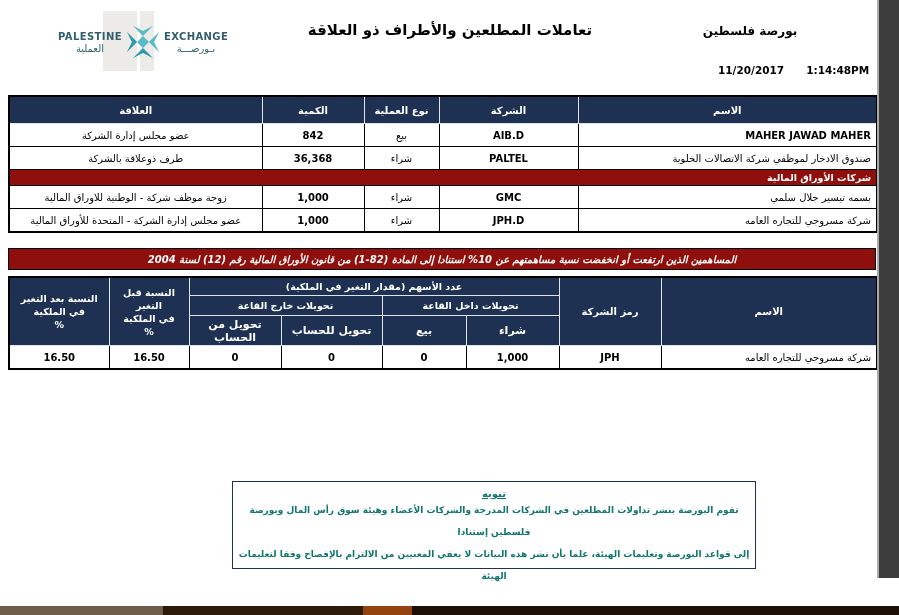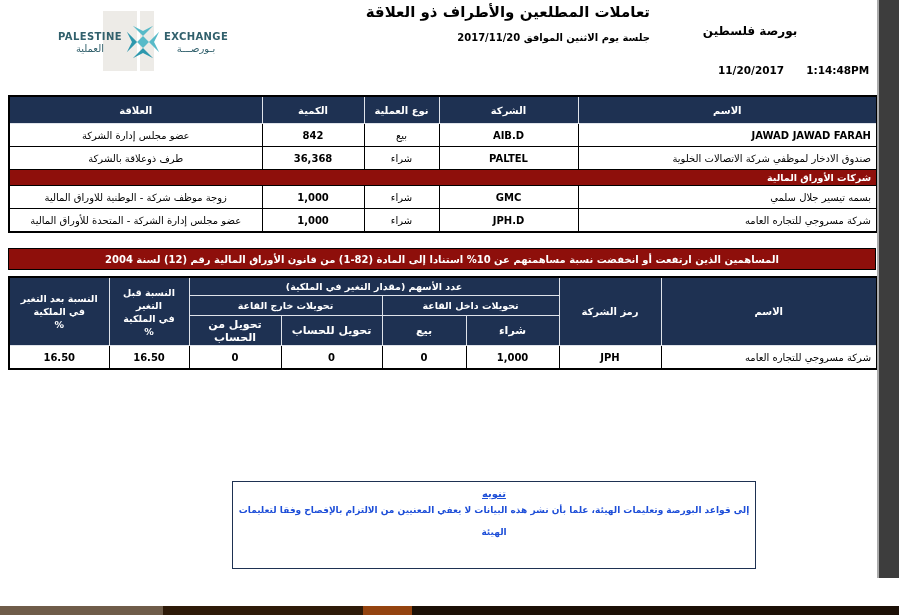--- a/index.html
+++ b/index.html
@@ -12,21 +12,21 @@
   
   .logo{left:58px;top:13px;width:156px;height:58px;display:flex;align-items:center;gap:4px;}
   .logo-bar{position:absolute;top:-2px;height:60px;background:#edebe7;z-index:0;}
   .logo-bar.b1{left:45px;width:34px;}
   .logo-bar.b2{left:82px;width:14px;}
   .logo-side{position:relative;z-index:1;display:flex;flex-direction:column;align-items:center;line-height:11px;}
   .logo-en{font-size:10px;font-weight:bold;letter-spacing:.4px;color:#31606c;}
   .logo-ar{font-size:10px;color:#31606c;margin-top:1px;}
   .logo-x{position:relative;z-index:1;width:34px;height:34px;flex:0 0 auto;}
 
-  .title-block{left:250px;top:3px;width:400px;text-align:right;}
+  .title-block{left:250px;top:21px;width:400px;text-align:center;}
   .page-title{font-size:15px;font-weight:bold;}
   .page-subtitle{font-size:10px;font-weight:bold;margin-top:11px;}
 
   .exchange-name{left:700px;top:24px;width:100px;text-align:center;font-size:12px;font-weight:bold;}
   .datetime{left:718px;top:64px;width:142px;display:flex;justify-content:space-between;font-size:10.5px;font-weight:bold;gap:22px;}
 
   
   table{border-collapse:collapse;table-layout:fixed;}
   .t1{left:8px;top:95px;width:868px;}
   .t2{left:8px;top:276px;width:868px;}
@@ -36,25 +36,25 @@
   .t1 thead th{height:24px;}
   tr.section td{background:#8e0f0b;color:#fff;font-weight:bold;font-size:9.5px;text-align:right;padding:0 5px;height:15px;border-left:none;border-right:1px solid #000;}
   .c-name{text-align:right;padding:0 5px;}
   .bold{font-weight:bold;}
   .t2 .gr{height:15px;font-size:9.5px;}
   .t2 .sg{height:17px;font-size:9.5px;}
   .t2 .cl{height:27px;font-size:11px;}
   .pre{white-space:pre-line;line-height:13px;font-size:9.5px;}
 
   .banner{left:8px;top:248px;width:868px;height:22px;background:#8e0f0b;border:1px solid #000;
-    color:#fff;font-size:10px;font-weight:bold;display:flex;align-items:center;justify-content:center;box-sizing:border-box;}
+    color:#fff;font-size:10px;font-weight:bold;display:flex;align-items:center;justify-content:center;box-sizing:border-box;font-style:italic;}
 
   
   .note{left:232px;top:481px;width:524px;height:88px;border:1px solid #1e3152;box-sizing:border-box;
-    text-align:center;color:#1d4ed8;padding-top:6px;}
+    text-align:center;color:#0f766e;padding-top:6px;}
   .note-title{font-size:10px;font-weight:bold;text-decoration:underline;}
   .note-line{font-size:9px;font-weight:bold;line-height:22px;}
 
   
   .edge-line{left:877px;top:0;width:2px;height:578px;background:#ababab;}
   .edge{left:879px;top:0;width:20px;height:578px;background:#3d3d3d;}
   .strip{top:606px;height:9px;}
   .s1{left:0;width:163px;background:#6f5c49;}
   .s2{left:163px;width:200px;background:#2e1a08;}
   .s3{left:363px;width:49px;background:#94430f;}
@@ -80,21 +80,20 @@
       <polygon points="20,13 27,20 20,27 13,20" fill="#58bac8"></polygon>
     </svg>
     <span class="logo-side">
       <span class="logo-en">EXCHANGE</span>
       <span class="logo-ar">بـورصـــة</span>
     </span>
   </div>
 
   <div class="abs title-block">
     <div class="page-title">تعاملات المطلعين والأطراف ذو العلاقة</div>
-    <div class="page-subtitle">جلسة يوم الاثنين الموافق 2017/11/20</div>
   </div>
 
   <div class="abs exchange-name">بورصة فلسطين</div>
   <div class="abs datetime">
     <span>11/20/2017</span>
     <span>1:14:48PM</span>
   </div>
 
   <table class="abs t1" dir="rtl">
     <colgroup>
@@ -108,21 +107,21 @@
       <tr>
         <th>الاسم</th>
         <th>الشركة</th>
         <th>نوع العملية</th>
         <th>الكمية</th>
         <th>العلاقة</th>
       </tr>
     </thead>
     <tbody>
       <tr>
-        <td class="c-name bold">JAWAD JAWAD FARAH</td>
+        <td class="c-name bold">MAHER JAWAD MAHER</td>
         <td class="bold">AIB.D</td>
         <td>بيع</td>
         <td class="bold">842</td>
         <td>عضو مجلس إدارة الشركة</td>
       </tr>
       <tr>
         <td class="c-name">صندوق الادخار لموظفي شركة الاتصالات الخلوية</td>
         <td class="bold">PALTEL</td>
         <td>شراء</td>
         <td class="bold">36,368</td>
@@ -193,20 +192,21 @@
         <td class="bold">0</td>
         <td class="bold">0</td>
         <td class="bold">16.50</td>
         <td class="bold">16.50</td>
       </tr>
     </tbody>
   </table>
 
   <div class="abs note" dir="rtl">
     <div class="note-title">تنويه</div>
+    <div class="note-line">تقوم البورصة بنشر تداولات المطلعين في الشركات المدرجة والشركات الأعضاء وهيئة سوق رأس المال وبورصة فلسطين إستنادا</div>
     <div class="note-line">إلى قواعد البورصة وتعليمات الهيئة، علما بأن نشر هذه البيانات لا يعفي المعنيين من الالتزام بالإفصاح وفقا لتعليمات الهيئة</div>
   </div>
 
   <div class="abs edge-line"></div>
   <div class="abs edge"></div>
   <div class="abs strip s1"></div>
   <div class="abs strip s2"></div>
   <div class="abs strip s3"></div>
   <div class="abs strip s4"></div>
 

